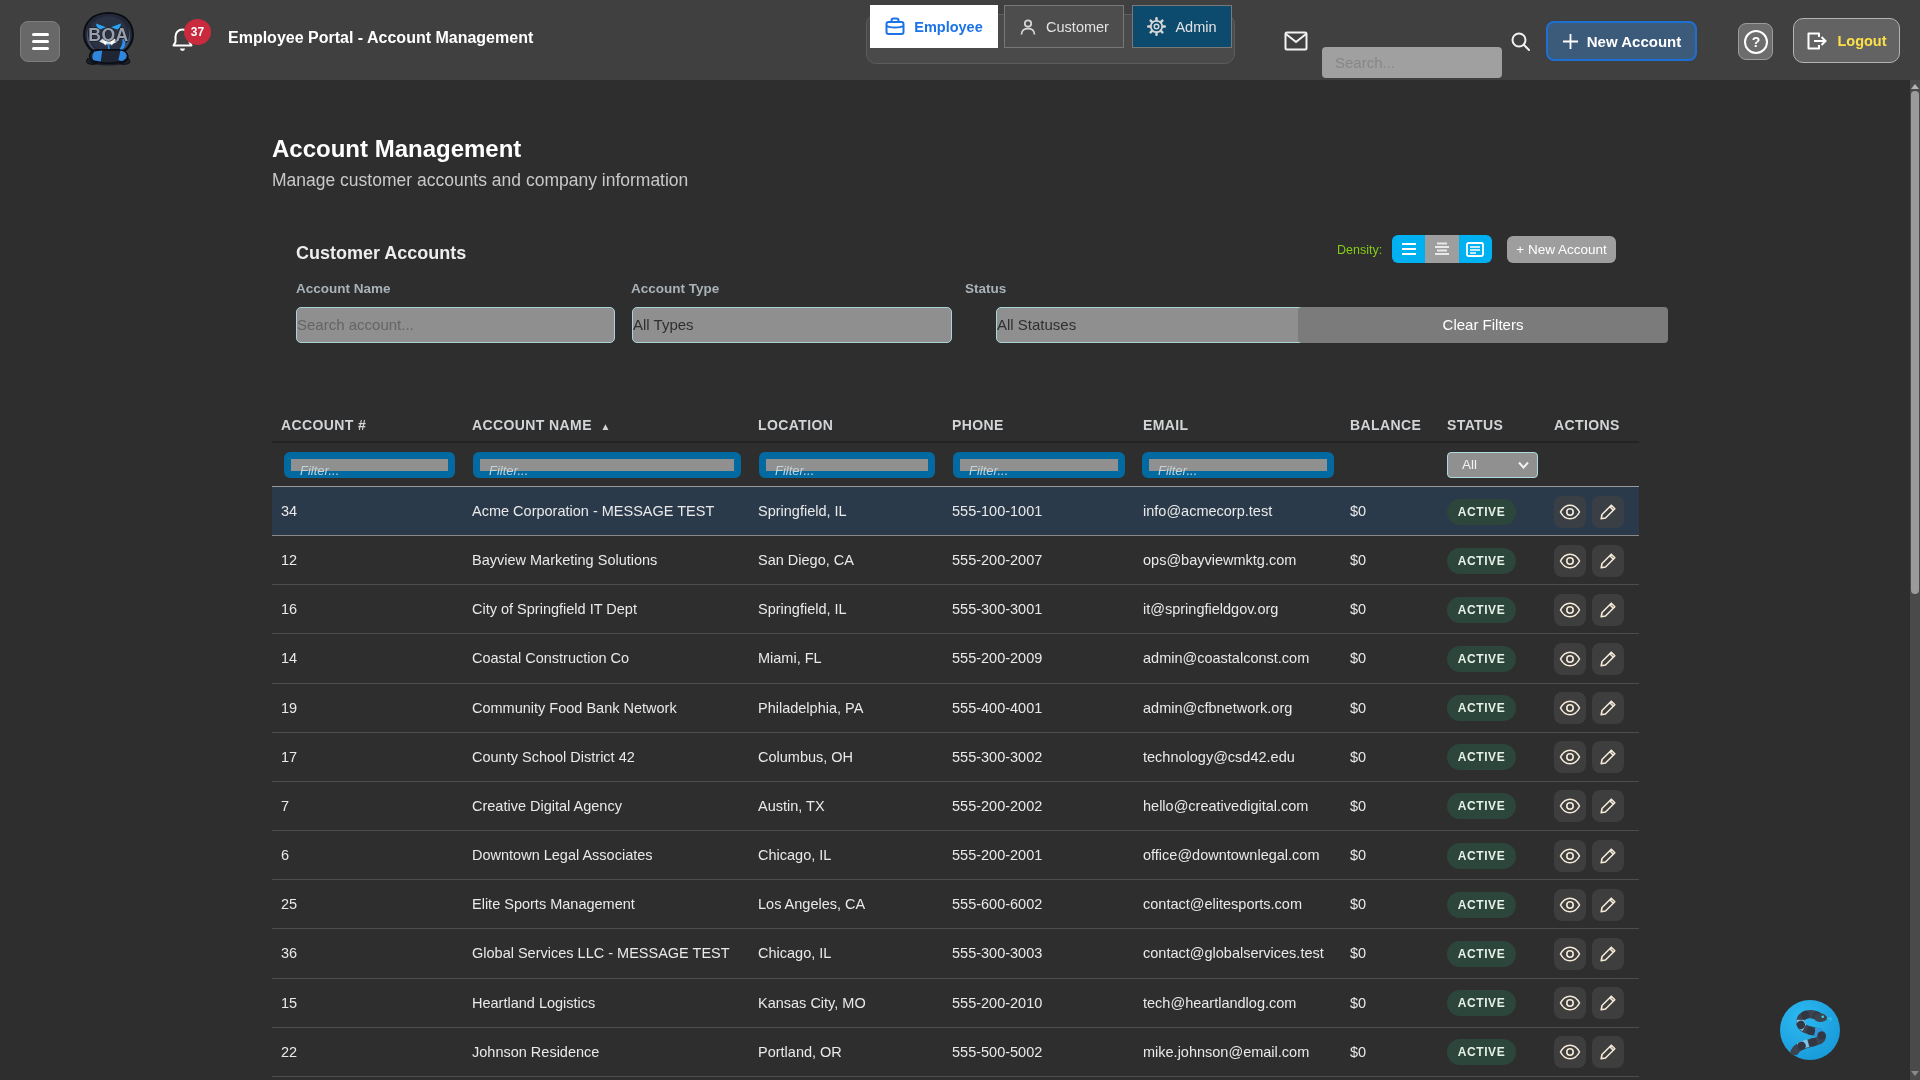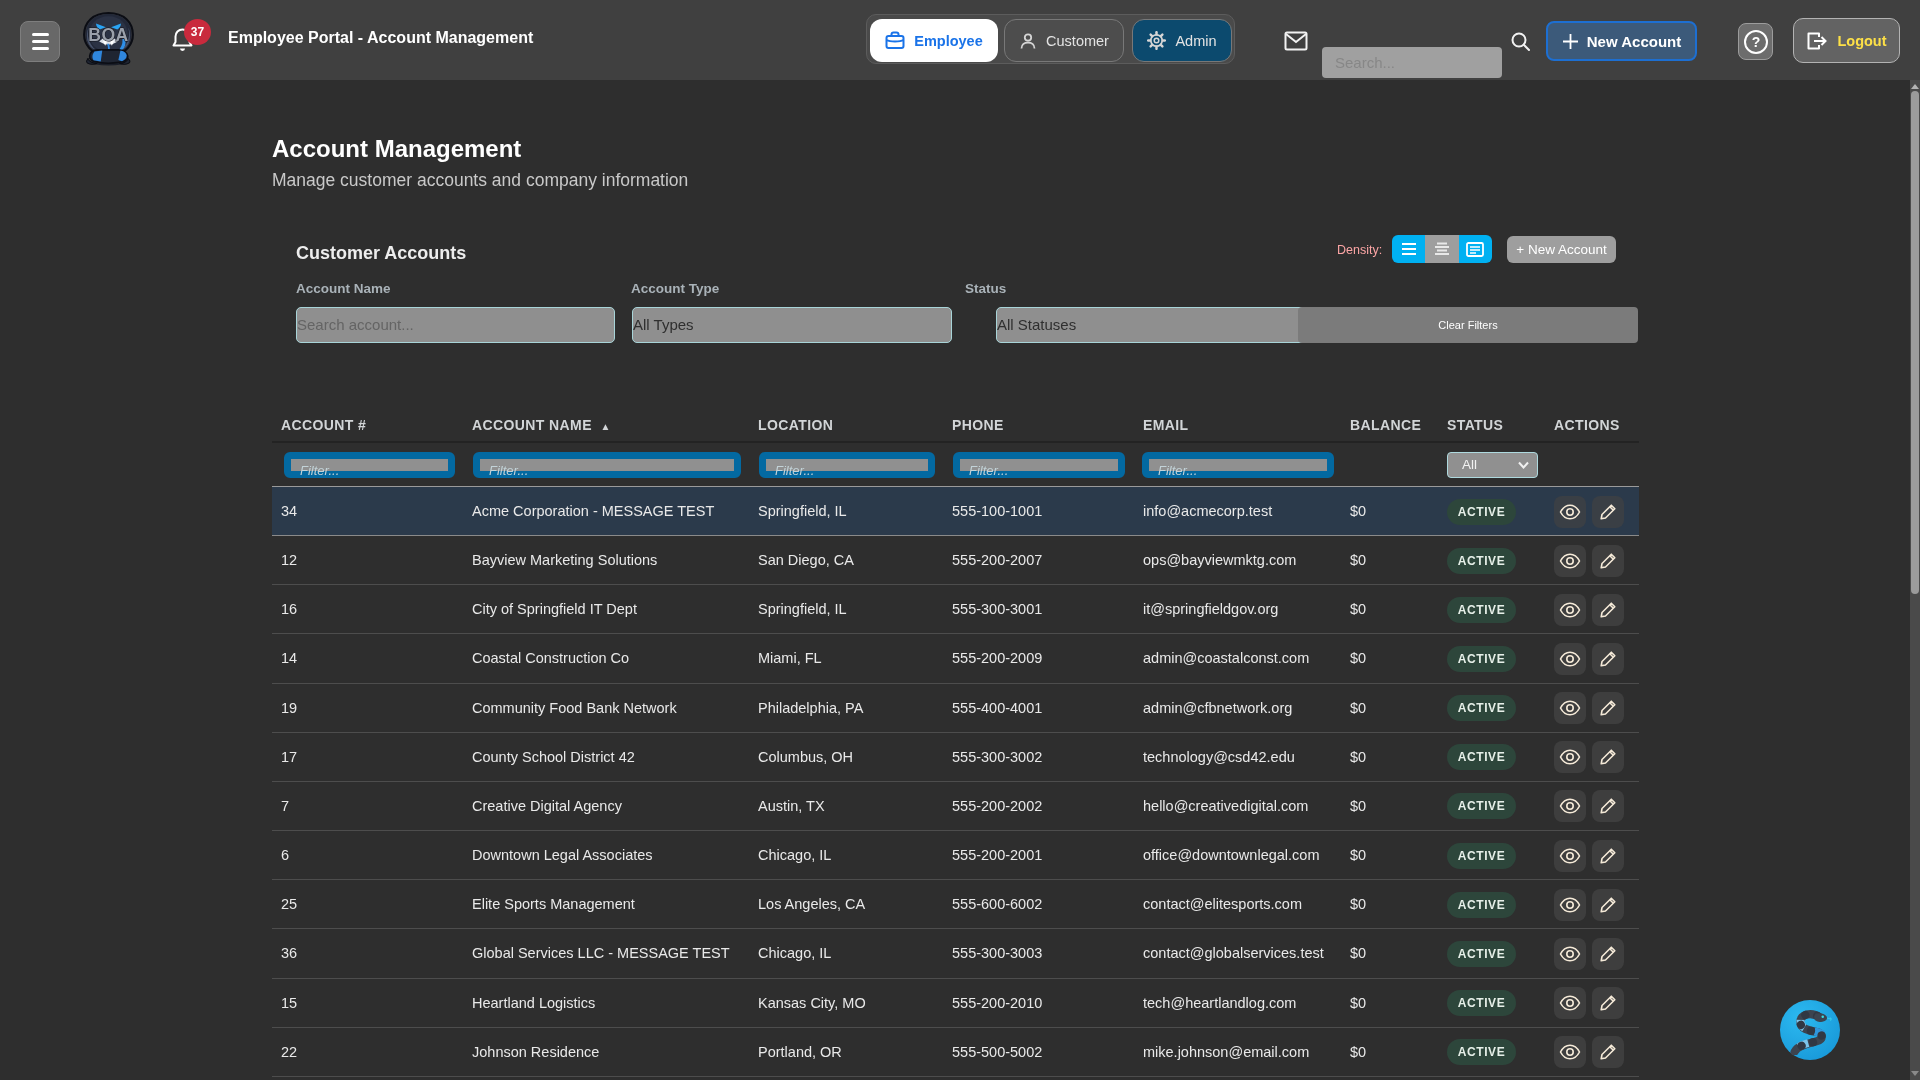--- a/index.html
+++ b/index.html
@@ -12,52 +12,52 @@
 #hamb { position:absolute; left:20px; top:21px; width:40px; height:41px; background:#686868;
   border:1px solid #7e7e7e; border-radius:8px; }
 #hamb i { position:absolute; left:11px; width:17px; height:2.6px; background:#fff; border-radius:2px; }
 #htitle { position:absolute; left:228px; top:29px; font-size:16px; font-weight:bold; color:#fff; }
 #badge { position:absolute; left:184px; top:19px; width:27px; height:26px; border-radius:50%;
   background:#c92a3d; color:#fff; font-size:12px; font-weight:bold; text-align:center; line-height:26px; }
 
 
 #tabgroup { position:absolute; left:866px; top:14px; width:369px; height:50px; background:#4a4a4a;
   border:1px solid #5c5c5c; border-radius:10px; }
-.tabbtn { position:absolute; top:19px; height:43px; border-radius:12px; display:flex; align-items:center;
+.tabbtn { position:absolute; top:5px; height:43px; border-radius:0; display:flex; align-items:center;
   justify-content:center; gap:9px; font-size:14.5px; font-weight:bold; }
 #tb1 { left:870px; width:128px; background:#fff; color:#1a73e8; }
 #tb2 { left:1004px; width:120px; background:#4d4d4d; border:1px solid #787878; color:#e3e3e3; font-weight:normal;}
 #tb3 { left:1132px; width:100px; background:#0c4a6e; border:1px solid #787878; color:#e3e3e3; font-weight:normal;}
 
 #search { position:absolute; left:1322px; top:24px; width:180px; height:31px; background:#a0a0a0;
   border-radius:4px; color:#878787; font-size:15px; line-height:31px; padding-left:13px;margin-top:23px; }
 #newacct { position:absolute; left:1546px; top:21px; width:151px; height:40px; background:#3c5a7a;
   border:2px solid #1d6fd2; border-radius:8px; color:#fff; font-weight:bold; font-size:15px;
   display:flex; align-items:center; justify-content:center; gap:8px; }
 #helpbtn { position:absolute; left:1738px; top:23px; width:35px; height:37px; background:#6d6d6d;
   border:1px solid #9c9c9c; border-radius:8px; display:flex; align-items:center; justify-content:center; }
 #logoutbtn { position:absolute; left:1793px; top:18px; width:107px; height:45px; background:#636363;
   border:1.5px solid #b3b3b3; border-radius:10px; color:#fde047; font-weight:bold; font-size:14.5px;
   display:flex; align-items:center; justify-content:center; gap:9px; }
 
 
 #h1 { position:absolute; left:272px; top:135px; font-size:24px; font-weight:bold; color:#fff; }
 #sub { position:absolute; left:272px; top:170px; font-size:17.5px; color:#c9c9c9; }
 #cah { position:absolute; left:296px; top:243px; font-size:18px; font-weight:bold; color:#ededed; }
-#denlbl { position:absolute; left:1337px; top:243px; font-size:12.5px; color:#fca5a5; }
+#denlbl { position:absolute; left:1337px; top:243px; font-size:12.5px; color:#84cc16; }
 #dengrp { position:absolute; left:1392px; top:235px; width:100px; height:28px; border-radius:6px; overflow:hidden; }
 .denseg { position:absolute; top:0; width:33.4px; height:28px; display:flex; align-items:center; justify-content:center; }
 #newacct2 { position:absolute; left:1507px; top:236px; width:109px; height:27px; background:#9e9e9e;
   border-radius:6px; color:#fff; font-size:13.5px; text-align:center; line-height:27px; }
 
 .flbl { position:absolute; top:281px; font-size:13.5px; font-weight:bold; color:#a9b2b8; }
 .fin { position:absolute; top:307px; height:36px; background:#8f8f8f; border:1px solid #a8d4d8;
   border-radius:5px; font-size:15px; line-height:34px; padding-left:0; color:#2f2f2f; }
-#clearbtn { position:absolute; left:1298px; top:307px; width:340px; height:36px; background:#7b7b7b;
-  border-radius:4px; color:#fff; font-size:11px; text-align:center; line-height:36px; }
+#clearbtn { position:absolute; left:1298px; top:307px; width:370px; height:36px; background:#7b7b7b;
+  border-radius:4px; color:#fff; font-size:15px; text-align:center; line-height:36px; }
 
 
 .th { position:absolute; top:417px; font-size:14px; font-weight:bold; color:#d2d5d7; letter-spacing:0.4px; }
 #thline { position:absolute; left:272px; top:441px; width:1367px; height:2px; background:#232323; }
 .tfin { position:absolute; top:452px; height:26px; background:#909090; border:7px solid #0369a1;
   border-radius:6px; font-size:13px; font-style:italic; color:#c3d3d8; line-height:24px; padding-left:9px; }
 #allsel { position:absolute; left:1447px; top:452px; width:91px; height:26px; background:#909090;
   border:1px solid #aed9de; border-radius:4px; font-size:13.5px; color:#f2f2f2; line-height:24px; padding-left:14px; }
 #fline { position:absolute; left:272px; top:486px; width:1367px; height:1px; background:#9a9a9a; }
 

